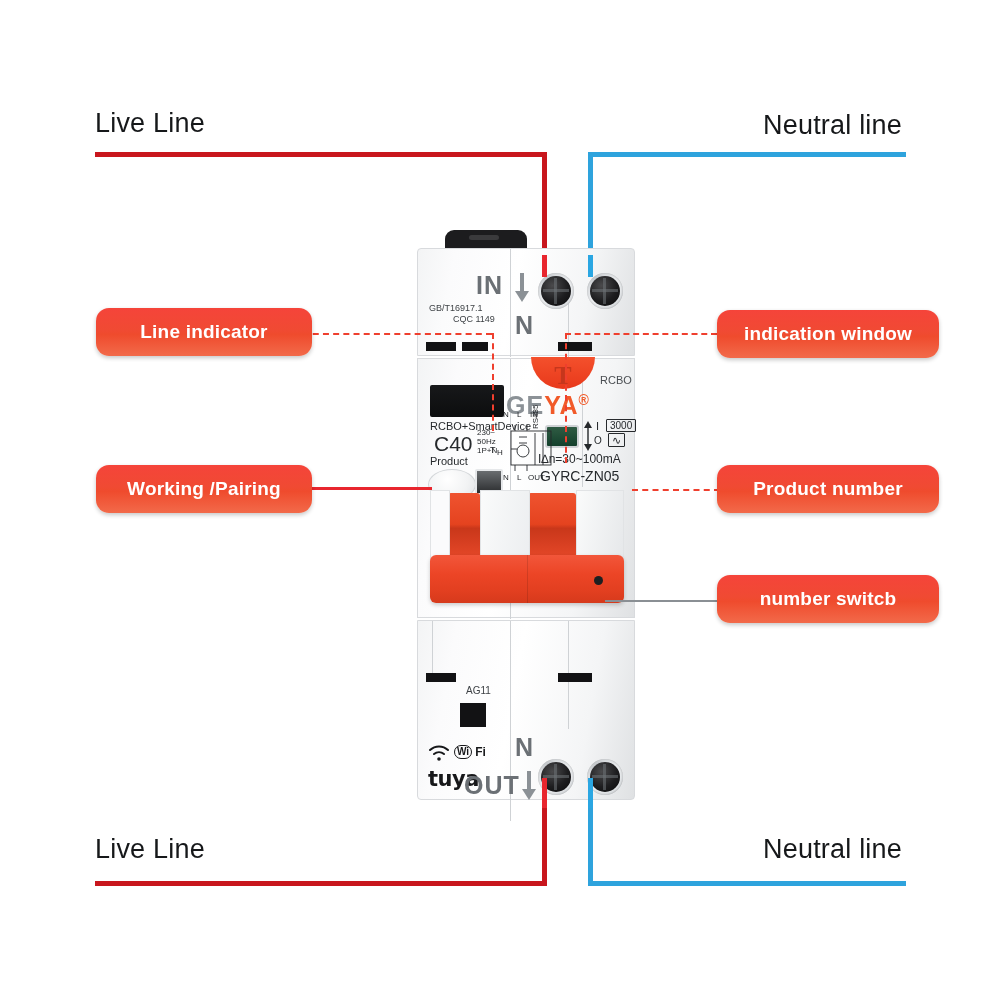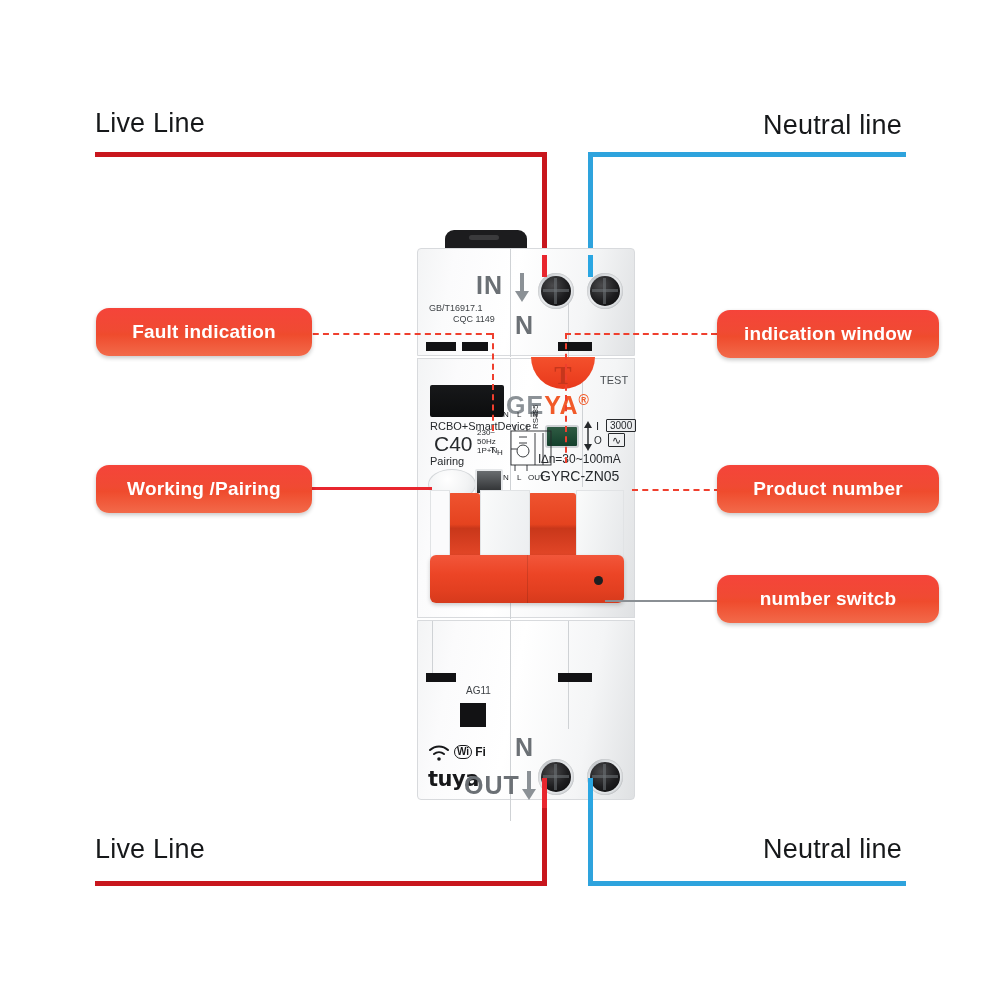--- a/index.html
+++ b/index.html
@@ -175,31 +175,31 @@
       <div class="vent" style="left:140px;top:93px;width:34px;height:9px;"></div>
     </div>
 
     <div class="mod" id="mod-mid">
       <div class="seam" style="left:92px;top:0;height:260px;"></div>
       <div class="seam" style="left:164px;top:0;height:128px;"></div>
 
       <div class="semi" style="left:113px;top:-2px;width:64px;height:32px;">
         <span>T</span>
       </div>
-      <div class="smalltxt" style="left:182px;top:16px;font-size:11px;color:#4a4e52;">TEST</div>
+      <div class="smalltxt" style="left:182px;top:16px;font-size:11px;color:#4a4e52;">RCBO</div>
 
       <div class="geya" style="left:88px;top:32px;">
         <span class="g1">GE</span><span class="g2">YA</span><span class="dot">®</span>
       </div>
 
       <div class="lcd" style="left:12px;top:26px;width:74px;height:32px;"></div>
 
       <div class="smalltxt" style="left:12px;top:62px;font-size:11px;color:#26292c;text-align:right;">RCBO+SmartDevice</div>
       <div style="position:absolute;left:16px;top:73px;font-size:21px;color:#26292c;">C40</div>
-      <div class="smalltxt" style="left:12px;top:97px;font-size:11px;color:#26292c;">Pairing</div>
+      <div class="smalltxt" style="left:12px;top:97px;font-size:11px;color:#26292c;">Product</div>
 
       <div class="smalltxt" style="left:59px;top:68px;font-size:8px;color:#26292c;">230~</div>
       <div class="smalltxt" style="left:59px;top:77px;font-size:8px;color:#26292c;">50Hz</div>
       <div class="smalltxt" style="left:59px;top:86px;font-size:8px;color:#26292c;">1P+N</div>
 
       <div class="oval" style="left:10px;top:110px;width:46px;height:29px;"></div>
 
       <div class="sqbtn" style="left:57px;top:110px;width:24px;height:22px;"></div>
 
       <div class="greenwin" style="left:127px;top:66px;width:30px;height:19px;"></div>
@@ -301,21 +301,21 @@
   <div class="leader h" style="left:565px;top:333px;width:152px;"></div>
   <div class="leader v" style="left:565px;top:333px;height:130px;"></div>
 
   <div class="wire h redwire" style="left:272px;top:487px;width:160px;height:3px;"></div>
 
   <div class="leader h" style="left:632px;top:489px;width:88px;"></div>
 
   <div class="leader solid-h" style="left:605px;top:600px;width:112px;"></div>
 
   <div class="badge" style="left:96px;top:308px;width:180px;height:48px;">
-    <span>Fault indication</span>
+    <span>Line indicator</span>
   </div>
 
   <div class="badge" style="left:96px;top:465px;width:180px;height:48px;">
     <span>Working /Pairing</span>
   </div>
 
   <div class="badge" style="left:717px;top:310px;width:186px;height:48px;">
     <span>indication window</span>
   </div>
 

